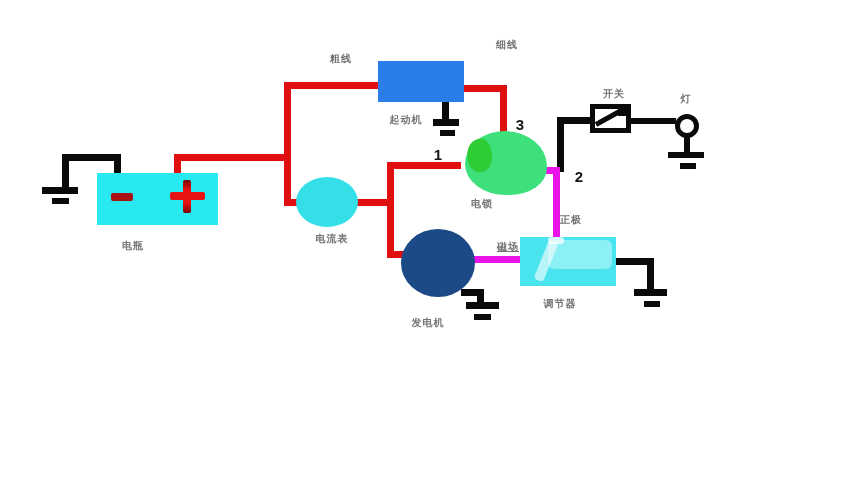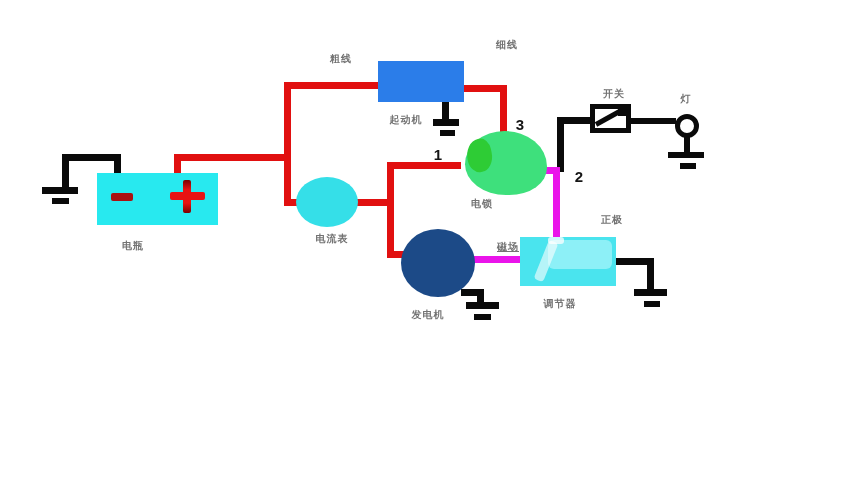--- a/index.html
+++ b/index.html
@@ -174,22 +174,22 @@
   <div class="bulb"></div>
 
   <div class="lbl" style="left:341px;top:52px;">粗线</div>
   <div class="lbl" style="left:507px;top:38px;">细线</div>
   <div class="lbl" style="left:406px;top:113px;">起动机</div>
   <div class="lbl" style="left:614px;top:87px;font-family:Liberation Mono, monospace;">开关</div>
   <div class="lbl" style="left:686px;top:92px;">灯</div>
   <div class="lbl" style="left:482px;top:197px;">电锁</div>
   <div class="lbl" style="left:332px;top:232px;">电流表</div>
   <div class="lbl" style="left:133px;top:239px;">电瓶</div>
-  <div class="lbl" style="left:428px;top:308px;">发电机</div>
+  <div class="lbl" style="left:428px;top:316px;">发电机</div>
   <div class="lbl" style="left:560px;top:297px;">调节器</div>
   <div class="lbl" style="left:508px;top:240px;text-decoration:underline;">磁场</div>
-  <div class="lbl" style="left:612px;top:213px;text-align:right;">正极</div>
+  <div class="lbl" style="left:571px;top:213px;text-align:right;">正极</div>
 
   <div class="num" style="left:438px;top:146px;">1</div>
   <div class="num" style="left:579px;top:168px;">2</div>
   <div class="num" style="left:520px;top:116px;">3</div>
 
 </div>
 
 </body></html>

